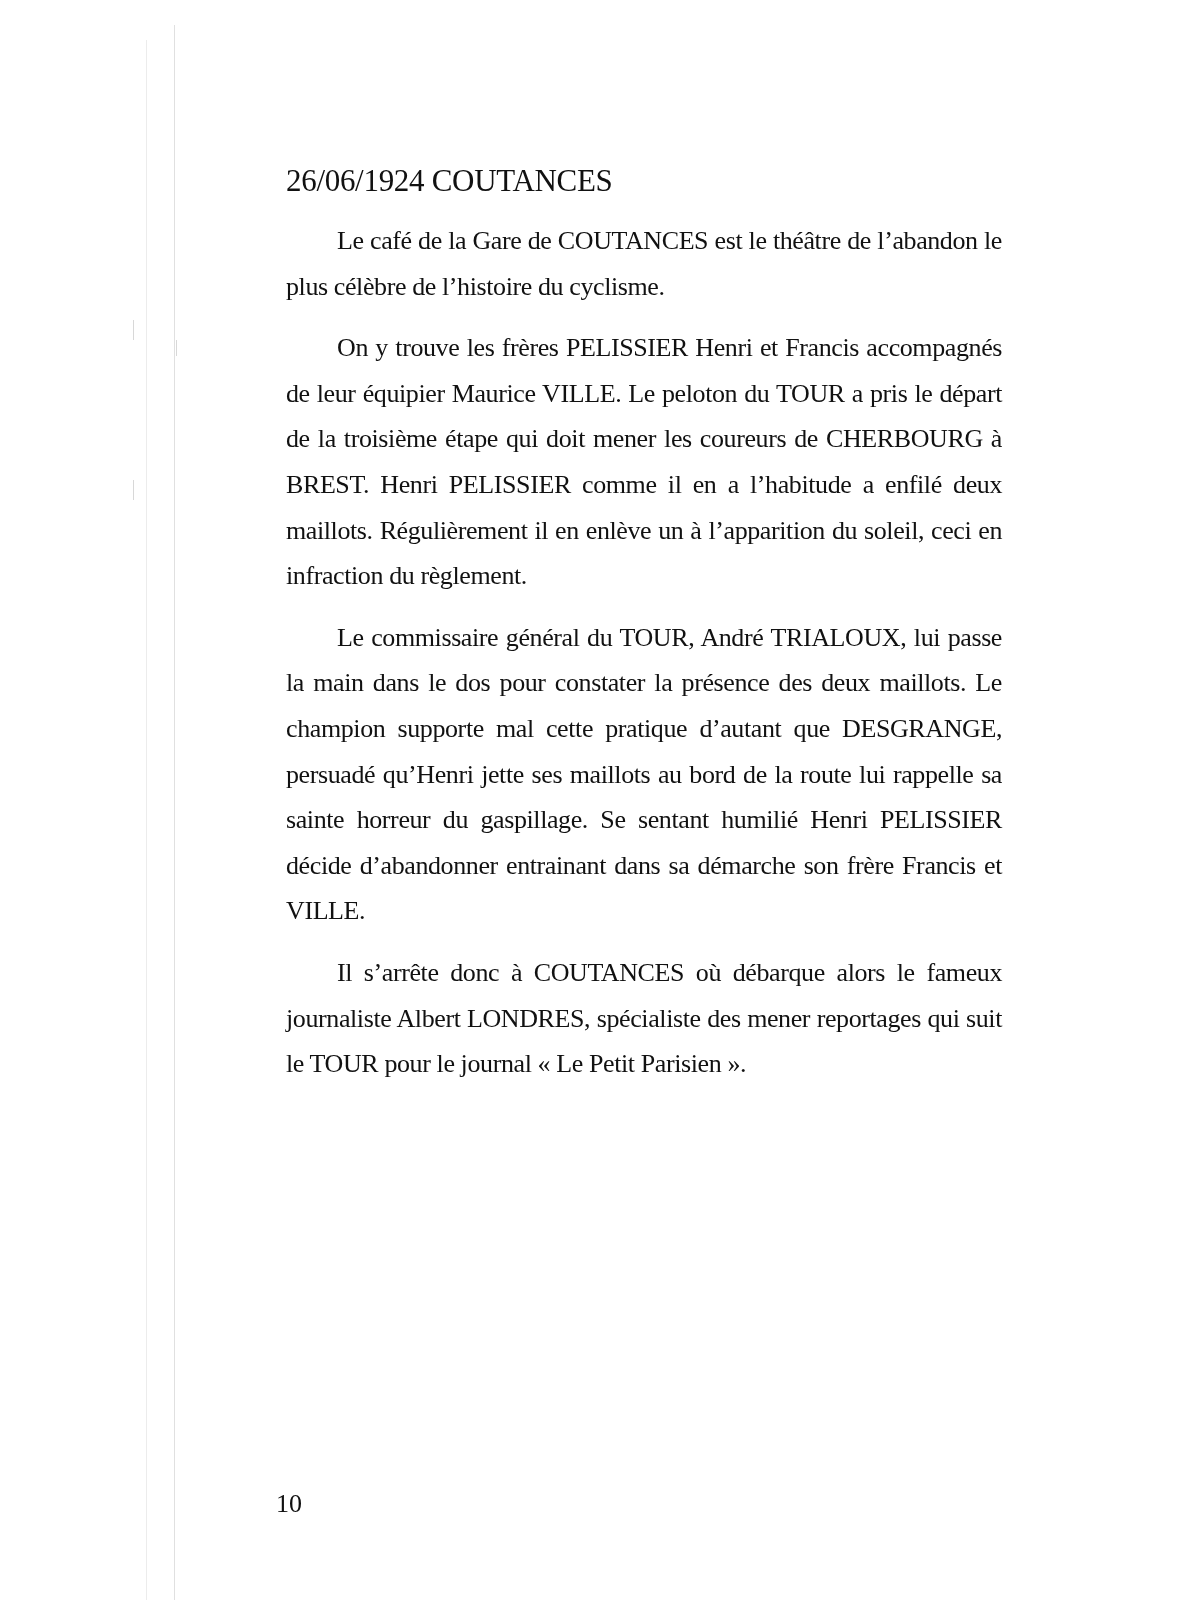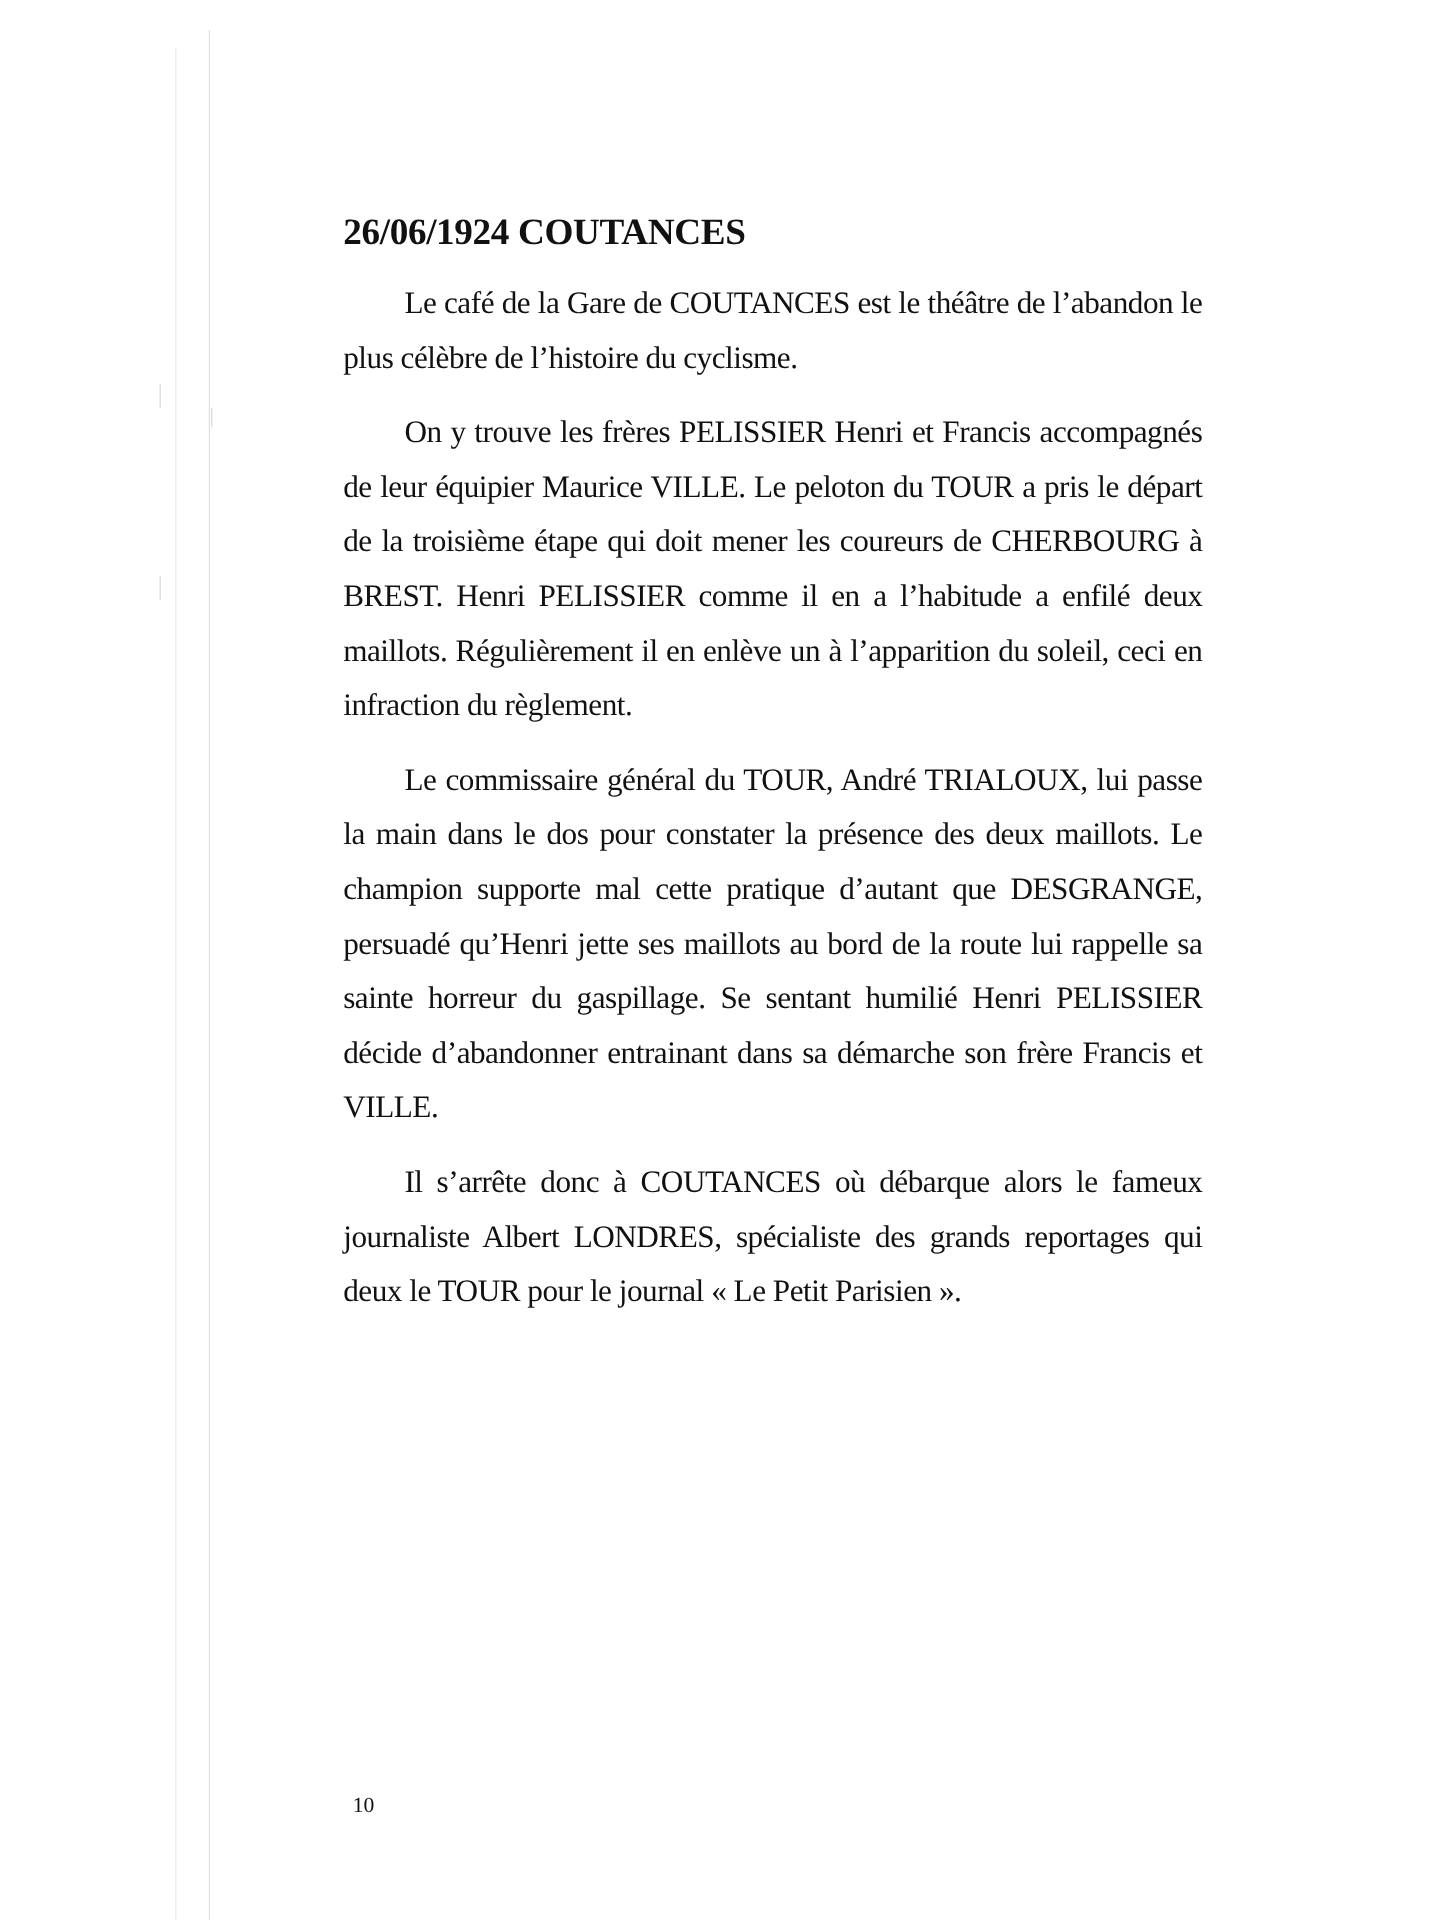--- a/index.html
+++ b/index.html
@@ -30,54 +30,54 @@
       height: 20px;
       background: #d8d8d8;
     }
     .page {
       position: absolute;
       left: 286px;
       top: 158px;
       width: 716px;
     }
     .heading {
-      font-weight: bold;
+      font-weight: normal;
       font-size: 31px;
       line-height: 46px;
-      margin: 12px 0 14px 0;
+      margin: 0 0 14px 0;
       letter-spacing: -0.3px;
     }
     .para {
       font-size: 26px;
       line-height: 45.6px;
       text-align: justify;
       text-indent: 51px;
       margin: 0 0 16px 0;
       letter-spacing: -0.4px;
       hyphens: none;
     }
     .folio {
       position: absolute;
-      left: 294px;
+      left: 276px;
       top: 1484px;
-      font-size: 18px;
+      font-size: 26px;
       line-height: 40px;
       font-family: Liberation Serif, serif;
     }
   </style>
 </head>
 <body>
 
 <div class="scan-edge a"></div>
 <div class="scan-edge b"></div>
 <div class="scan-mark" style="left:133px; top:320px;"></div>
 <div class="scan-mark" style="left:133px; top:480px;"></div>
 <div class="scan-mark" style="left:176px; top:340px; height:16px;"></div>
 
 <div class="page">
   <h2 class="heading">26/06/1924 COUTANCES</h2>
   <p class="para">Le café de la Gare de COUTANCES est le théâtre de l’abandon le plus célèbre de l’histoire du cyclisme.</p>
   <p class="para">On y trouve les frères PELISSIER Henri et Francis accompagnés de leur équipier Maurice VILLE. Le peloton du TOUR a pris le départ de la troisième étape qui doit mener les coureurs de CHERBOURG à BREST. Henri PELISSIER comme il en a l’habitude a enfilé deux maillots. Régulièrement il en enlève un à l’apparition du soleil, ceci en infraction du règlement.</p>
   <p class="para">Le commissaire général du TOUR, André TRIALOUX, lui passe la main dans le dos pour constater la présence des deux maillots. Le champion supporte mal cette pratique d’autant que DESGRANGE, persuadé qu’Henri jette ses maillots au bord de la route lui rappelle sa sainte horreur du gaspillage. Se sentant humilié Henri PELISSIER décide d’abandonner entrainant dans sa démarche son frère Francis et VILLE.</p>
-  <p class="para">Il s’arrête donc à COUTANCES où débarque alors le fameux journaliste Albert LONDRES, spécialiste des grands reportages qui deux le TOUR pour le journal « Le Petit Parisien ».</p>
+  <p class="para">Il s’arrête donc à COUTANCES où débarque alors le fameux journaliste Albert LONDRES, spécialiste des mener reportages qui suit le TOUR pour le journal « Le Petit Parisien ».</p>
 </div>
 
 <div class="folio">10</div>
 
 </body></html>

